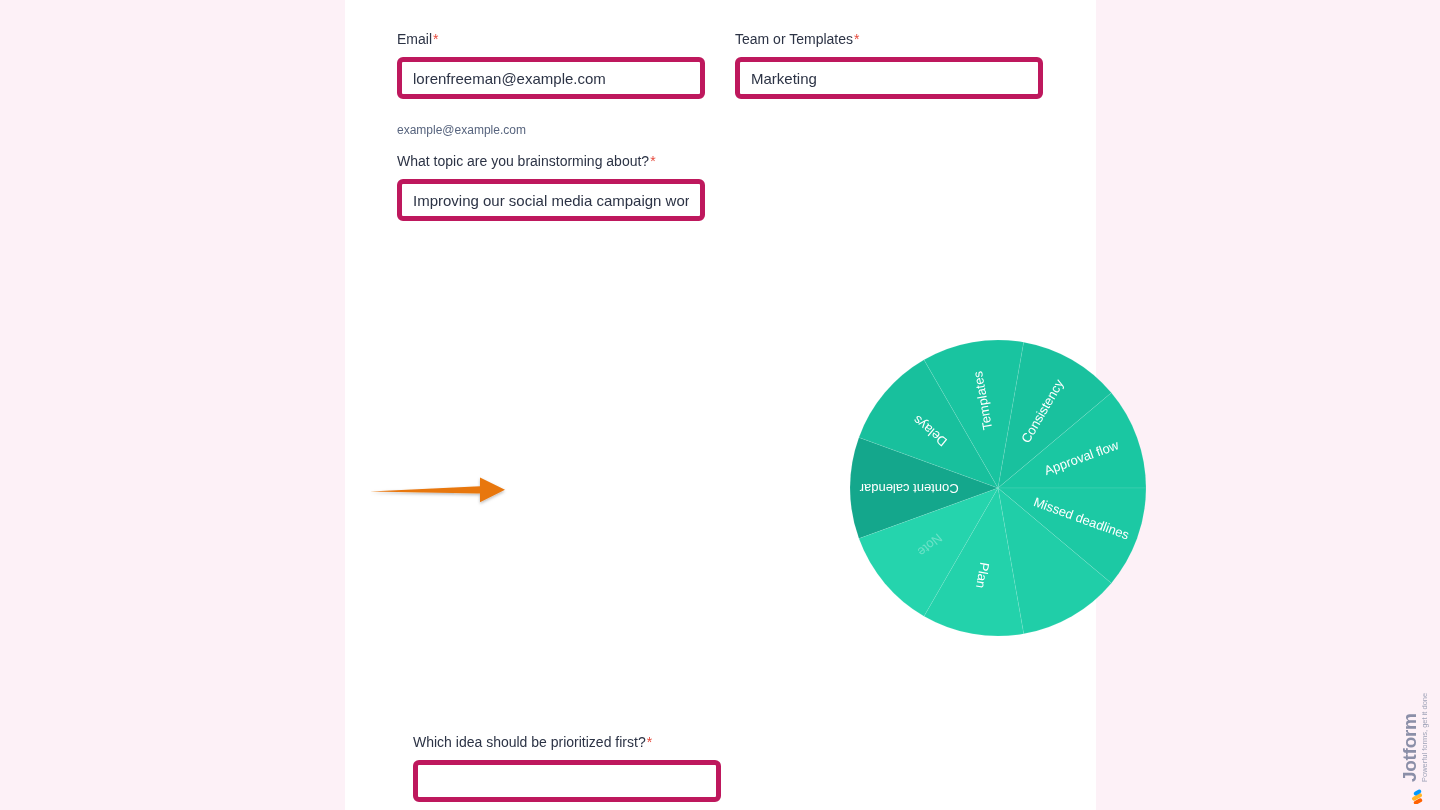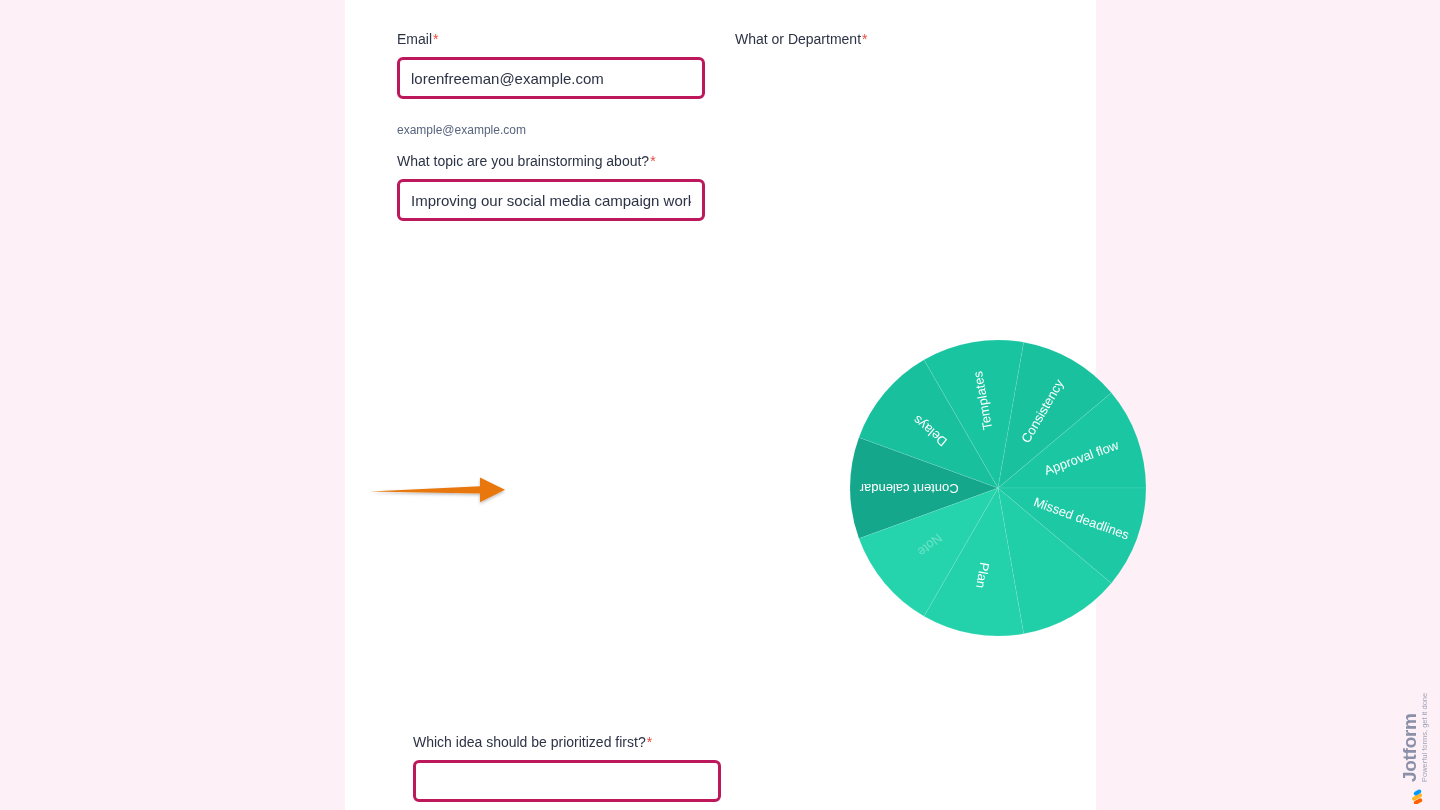--- a/index.html
+++ b/index.html
@@ -32,21 +32,21 @@
     line-height: 18px;
     color: #2c3345;
     font-weight: 400;
     white-space: nowrap;
     margin-bottom: 9px;
   }
   .req { color: #e6493c; font-size: 14px; padding-left: 1px; }
   .text-input {
     width: 100%;
     height: 42px;
-    border: 3px solid #be185d;
+    border: 5px solid #be185d;
     border-radius: 6px;
     background: #fff;
     font-family: "Liberation Sans", sans-serif;
     font-size: 15px;
     color: #2c3345;
     padding: 0 11px;
     outline: none;
   }
   .text-input::placeholder { color: #9aa3b5; }
   .helper {
@@ -130,22 +130,23 @@
     <div class="field" id="field-email">
       <div class="field-label">
         <span>Email</span><span class="req">*</span>
       </div>
       <input class="text-input" type="text" value="lorenfreeman@example.com" style="">
       <div class="helper">example@example.com</div>
     </div>
 
     <div class="field" id="field-team">
       <div class="field-label">
-        <span>What or Department</span><span class="req">*</span>
-      </div>
+        <span>Team or Templates</span><span class="req">*</span>
+      </div>
+      <input class="text-input" type="text" value="Marketing" style="">
     </div>
 
     <div class="field" id="field-topic">
       <div class="field-label">
         <span>What topic are you brainstorming about?</span><span class="req">*</span>
       </div>
       <input class="text-input" type="text" value="Improving our social media campaign workfl" style="">
     </div>
 
     <div id="wheel-wrap">

